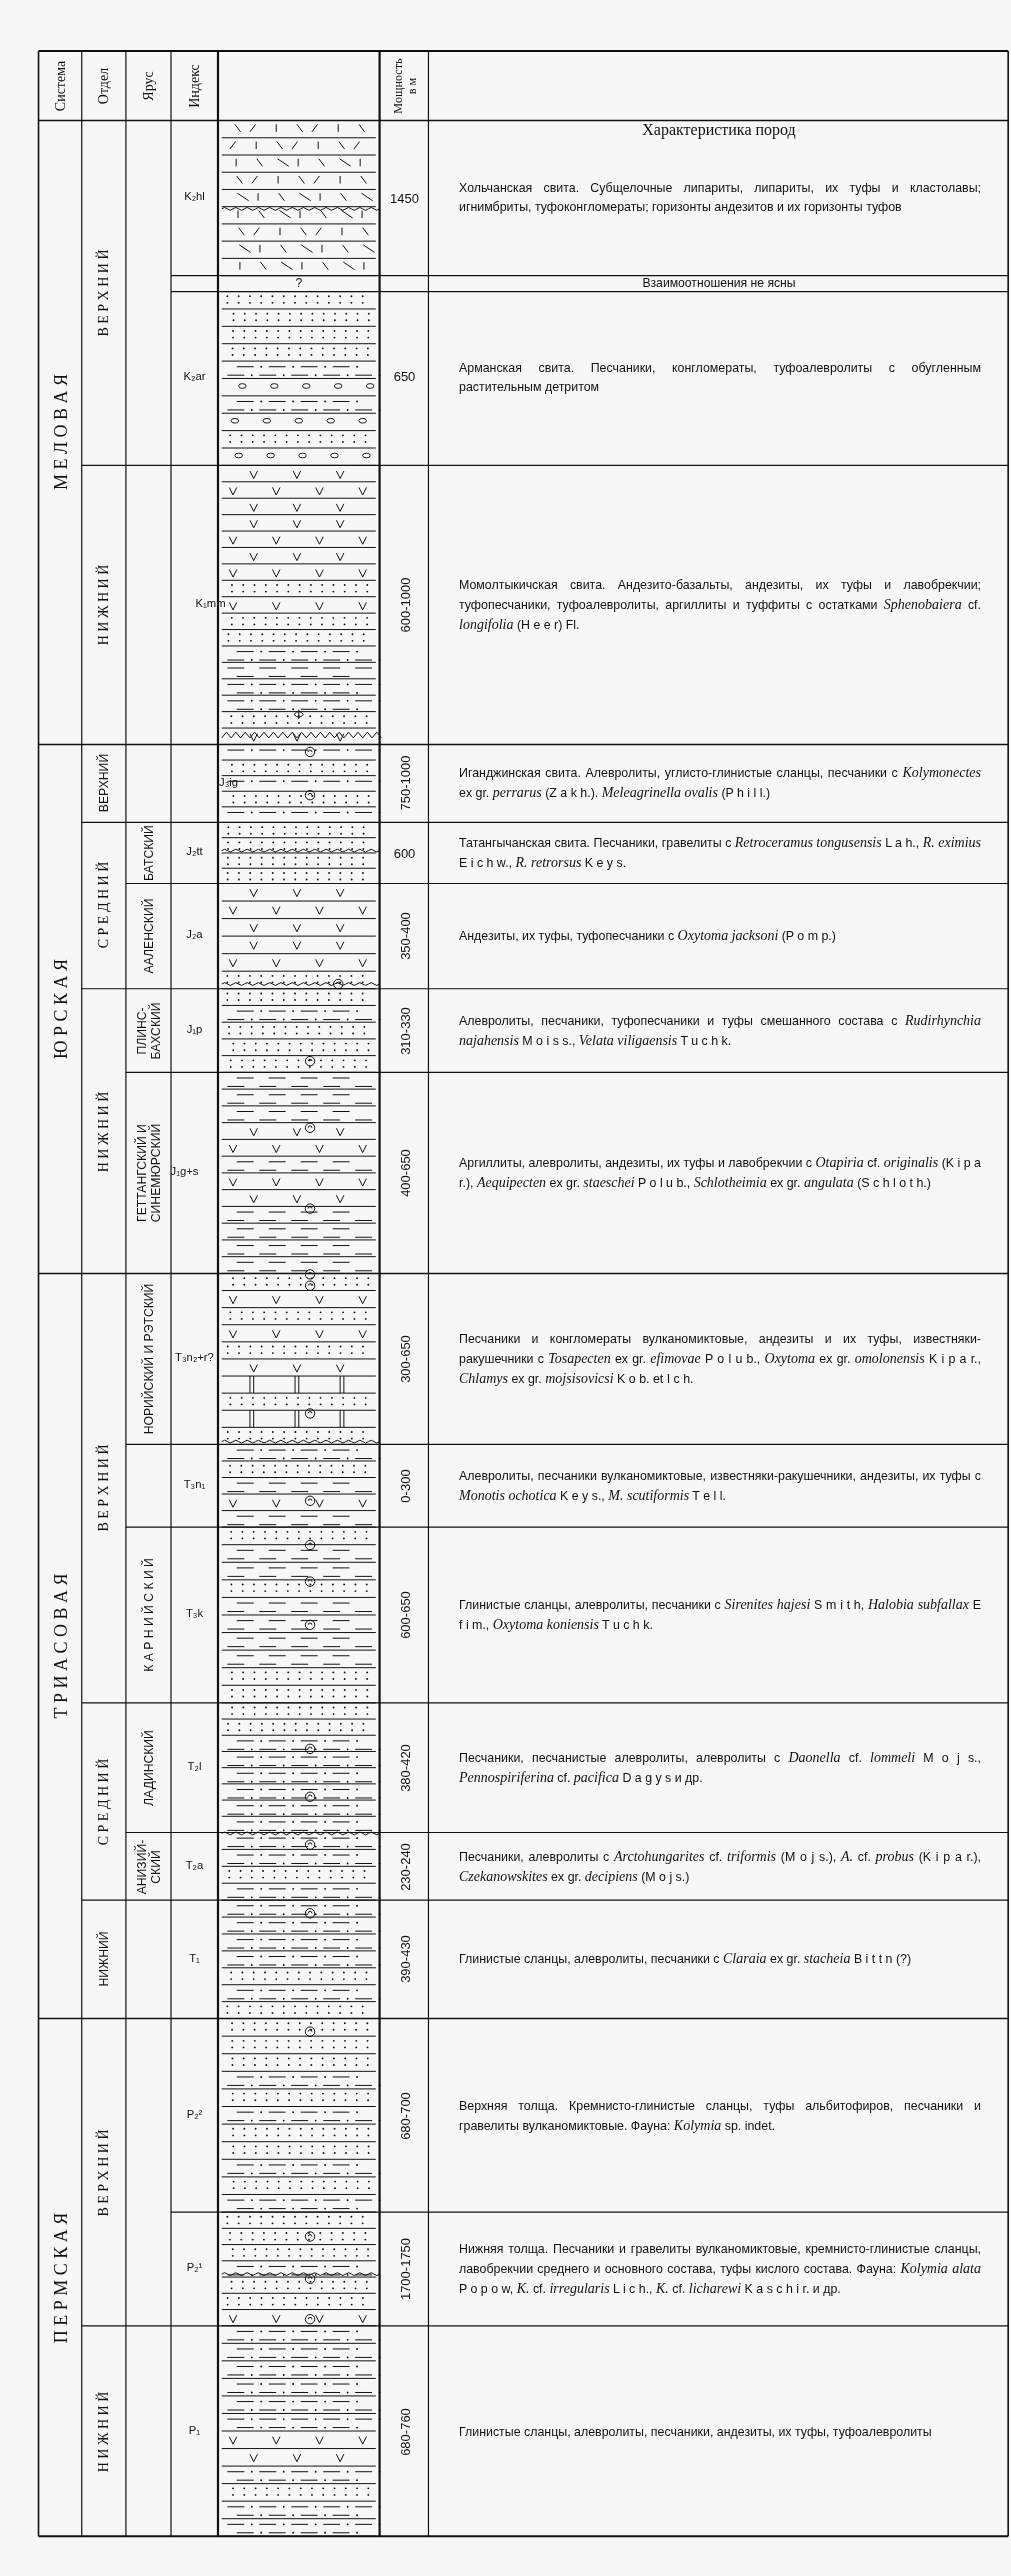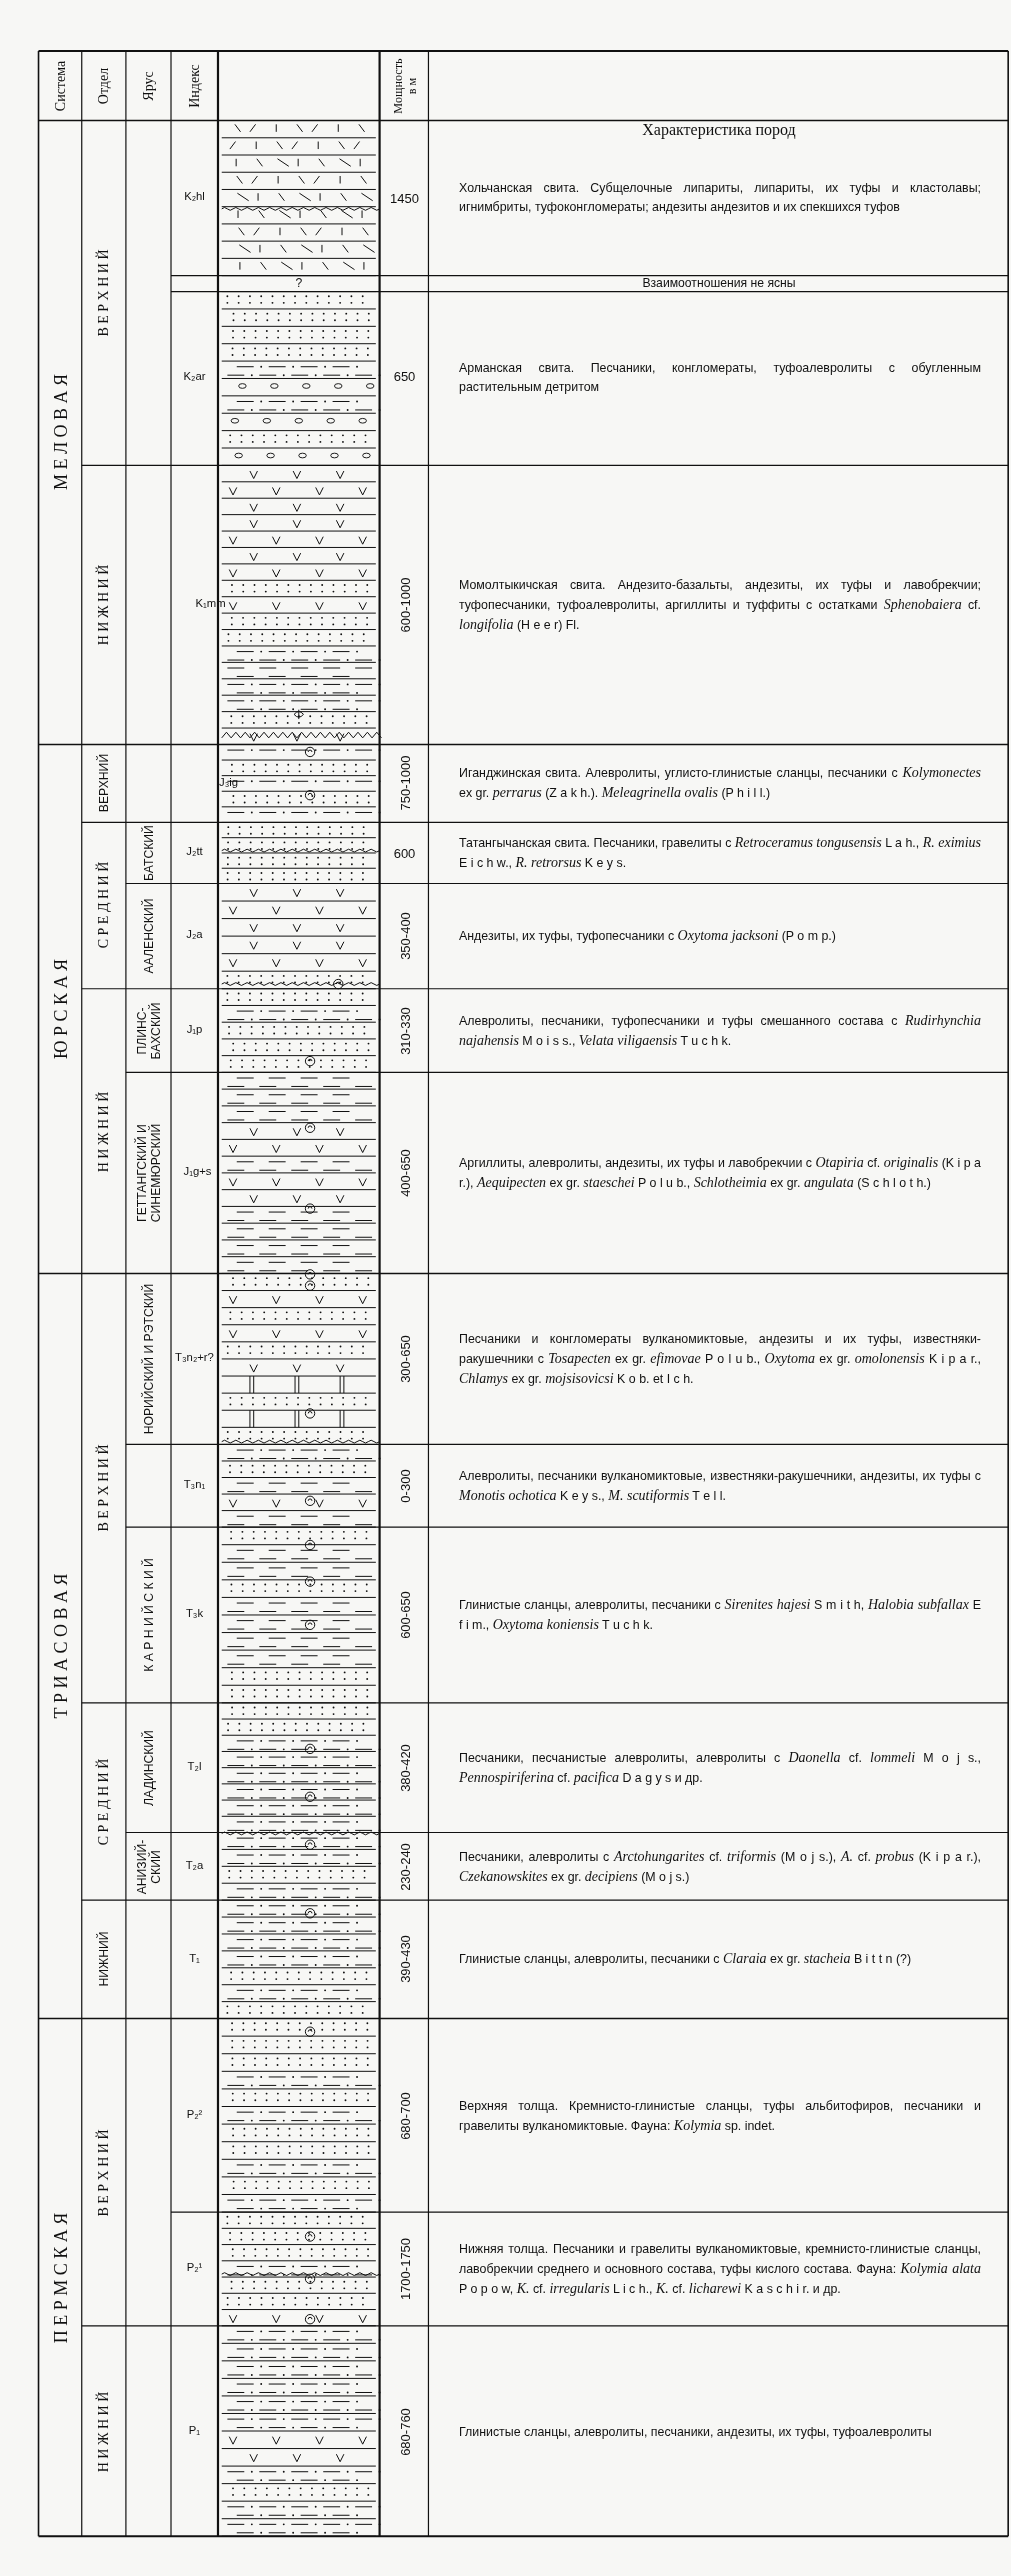--- a/index.html
+++ b/index.html
@@ -2569,21 +2569,21 @@
 
   <div id="rows">
       <div>
         <div class="cell" style="left: 171px; top: 120px; width: 47px; height: 155px; padding-left: 38px;">
           <span class="idx" style="top: 70px;">K₂hl</span>
         </div>
         <div class="cell" style="left: 380px; top: 120px; width: 49px; height: 155px;">
           <span class="vtext thk" style="transform: translate(-50%, -50%);">1450</span>
         </div>
         <div class="cell" style="left: 429px; top: 120px; width: 580px; height: 155px;">
-          <div class="desc">Хольчанская свита. Субщелочные липариты, липариты, их туфы и кластолавы; игнимбриты, туфоконгломераты; андезиты андезитов и их спекшихся туфов</div>
+          <div class="desc">Хольчанская свита. Субщелочные липариты, липариты, их туфы и кластолавы; игнимбриты, туфоконгломераты; горизонты андезитов и их горизонты туфов</div>
         </div>
       </div>
       <div>
         <div class="cell" style="left: 171px; top: 291px; width: 47px; height: 174px;">
           <span class="idx" style="top: 79px;">K₂ar</span>
         </div>
         <div class="cell" style="left: 380px; top: 291px; width: 49px; height: 170px;">
           <span class="vtext thk" style="transform: translate(-50%, -50%);">650</span>
         </div>
         <div class="cell" style="left: 429px; top: 291px; width: 580px; height: 174px;">
@@ -2639,21 +2639,21 @@
           <span class="idx" style="top: 34px;">J₁p</span>
         </div>
         <div class="cell" style="left: 380px; top: 989px; width: 49px; height: 84px;">
           <span class="vtext thk">310-330</span>
         </div>
         <div class="cell" style="left: 429px; top: 989px; width: 580px; height: 84px;">
           <div class="desc">Алевролиты, песчаники, туфопесчаники и туфы смешанного состава с <i>Rudirhynchia najahensis</i> M o i s s., <i>Velata viligaensis</i> T u c h k.</div>
         </div>
       </div>
       <div>
-        <div class="cell" style="left: 174px; top: 1072px; width: 47px; height: 201px;">
+        <div class="cell" style="left: 161px; top: 1072px; width: 47px; height: 201px;">
           <span class="idx" style="top: 93px;">J₁g+s</span>
         </div>
         <div class="cell" style="left: 380px; top: 1072px; width: 49px; height: 201px;">
           <span class="vtext thk">400-650</span>
         </div>
         <div class="cell" style="left: 429px; top: 1072px; width: 580px; height: 201px;">
           <div class="desc">Аргиллиты, алевролиты, андезиты, их туфы и лавобрекчии с <i>Otapiria</i> cf. <i>originalis</i> (K i p a r.), <i>Aequipecten</i> ex gr. <i>staeschei</i> P o l u b., <i>Schlotheimia</i> ex gr. <i>angulata</i> (S c h l o t h.)</div>
         </div>
       </div>
       <div>

